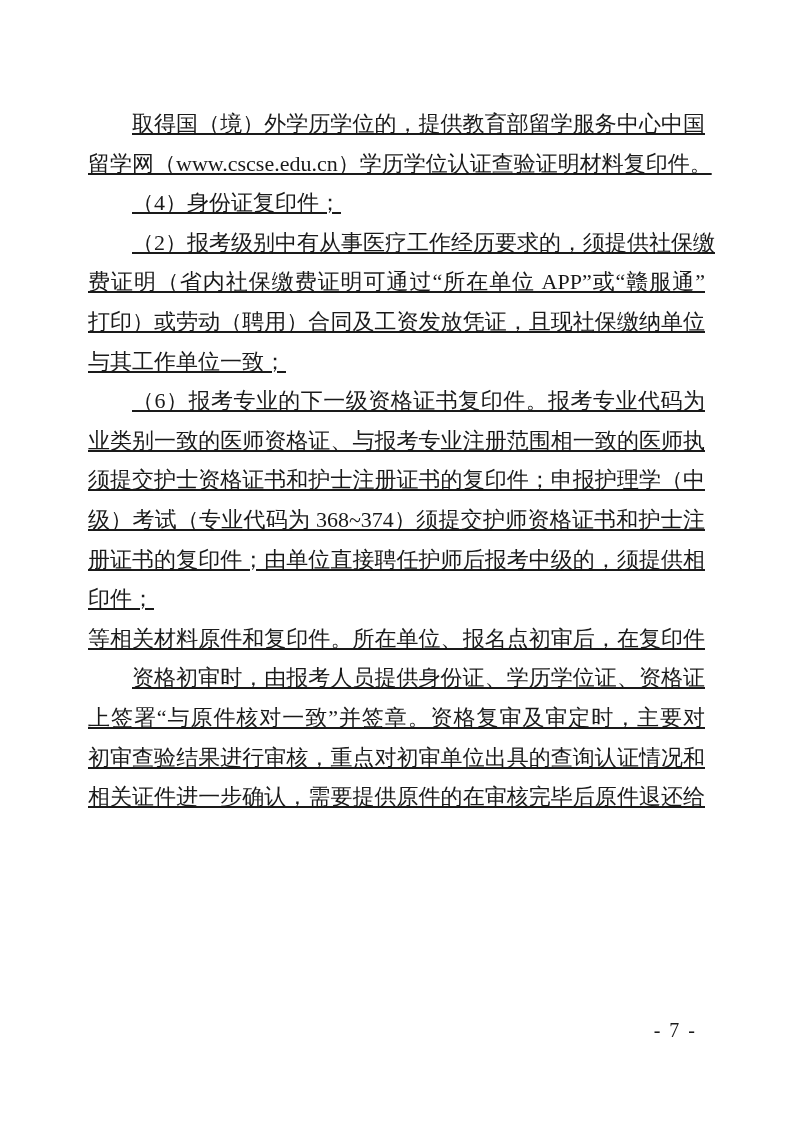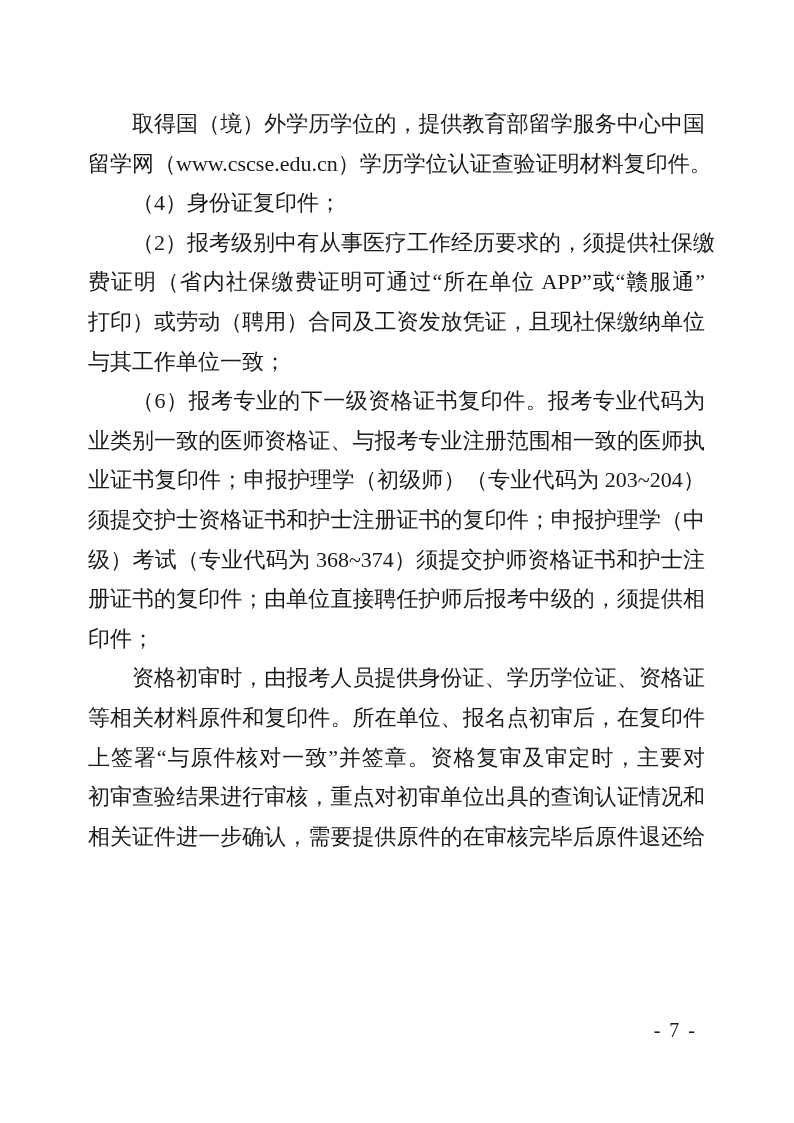--- a/index.html
+++ b/index.html
@@ -25,20 +25,21 @@
     left: 88px;
     top: 104px;
     width: 617px;
     font-size: 22px;
     line-height: 39.6px;
     letter-spacing: 0;
   }
   .ln {
     white-space: nowrap;
     height: 39.6px;
+    text-decoration: underline;
   }
   
   .fill {
     text-align: justify;
     text-align-last: justify;
     text-justify: inter-character;
   }
   
   .ind {
     text-indent: 44px;
@@ -63,27 +64,26 @@
   <div class="doc-body">
     <div class="ln ind fill">取得国（境）外学历学位的，提供教育部留学服务中心中国</div>
     <div class="ln fill">留学网（www.cscse.edu.cn）学历学位认证查验证明材料复印件。</div>
     <div class="ln ind">（4）身份证复印件；</div>
     <div class="ln ind fill">（2）报考级别中有从事医疗工作经历要求的，须提供社保缴</div>
     <div class="ln fill">费证明（省内社保缴费证明可通过“所在单位 APP”或“赣服通”</div>
     <div class="ln fill">打印）或劳动（聘用）合同及工资发放凭证，且现社保缴纳单位</div>
     <div class="ln">与其工作单位一致；</div>
     <div class="ln ind fill">（6）报考专业的下一级资格证书复印件。报考专业代码为</div>
     <div class="ln fill">业类别一致的医师资格证、与报考专业注册范围相一致的医师执</div>
-    <div class="ln fill">业证书复印件；申报护理学（初级师）（专业代码为 203~204）</div>
     <div class="ln fill">须提交护士资格证书和护士注册证书的复印件；申报护理学（中</div>
     <div class="ln fill">级）考试（专业代码为 368~374）须提交护师资格证书和护士注</div>
     <div class="ln fill">册证书的复印件；由单位直接聘任护师后报考中级的，须提供相</div>
     <div class="ln">印件；</div>
+    <div class="ln fill">等相关材料原件和复印件。所在单位、报名点初审后，在复印件</div>
     <div class="ln ind fill">资格初审时，由报考人员提供身份证、学历学位证、资格证</div>
-    <div class="ln fill">等相关材料原件和复印件。所在单位、报名点初审后，在复印件</div>
     <div class="ln fill">上签署“与原件核对一致”并签章。资格复审及审定时，主要对</div>
     <div class="ln fill">初审查验结果进行审核，重点对初审单位出具的查询认证情况和</div>
     <div class="ln fill">相关证件进一步确认，需要提供原件的在审核完毕后原件退还给</div>
   </div>
 
   <div class="page-footer">- 7 -</div>
 
 </div>
 
 </body></html>

